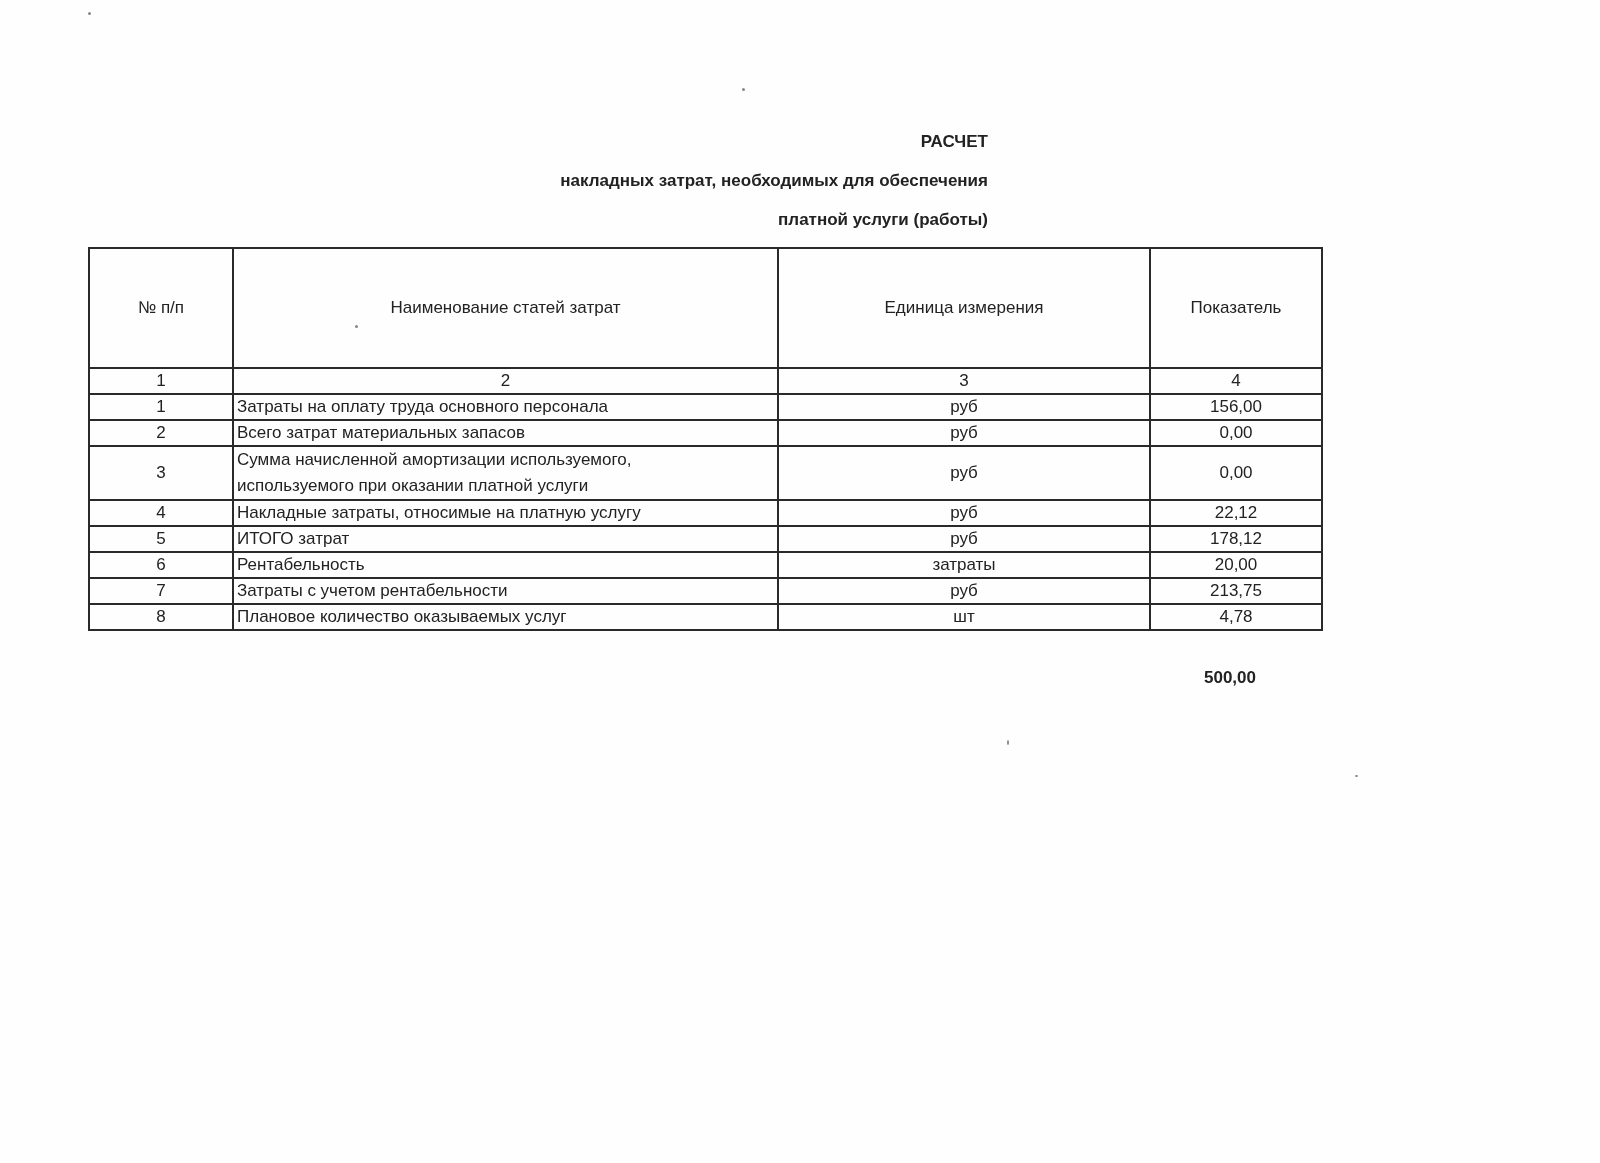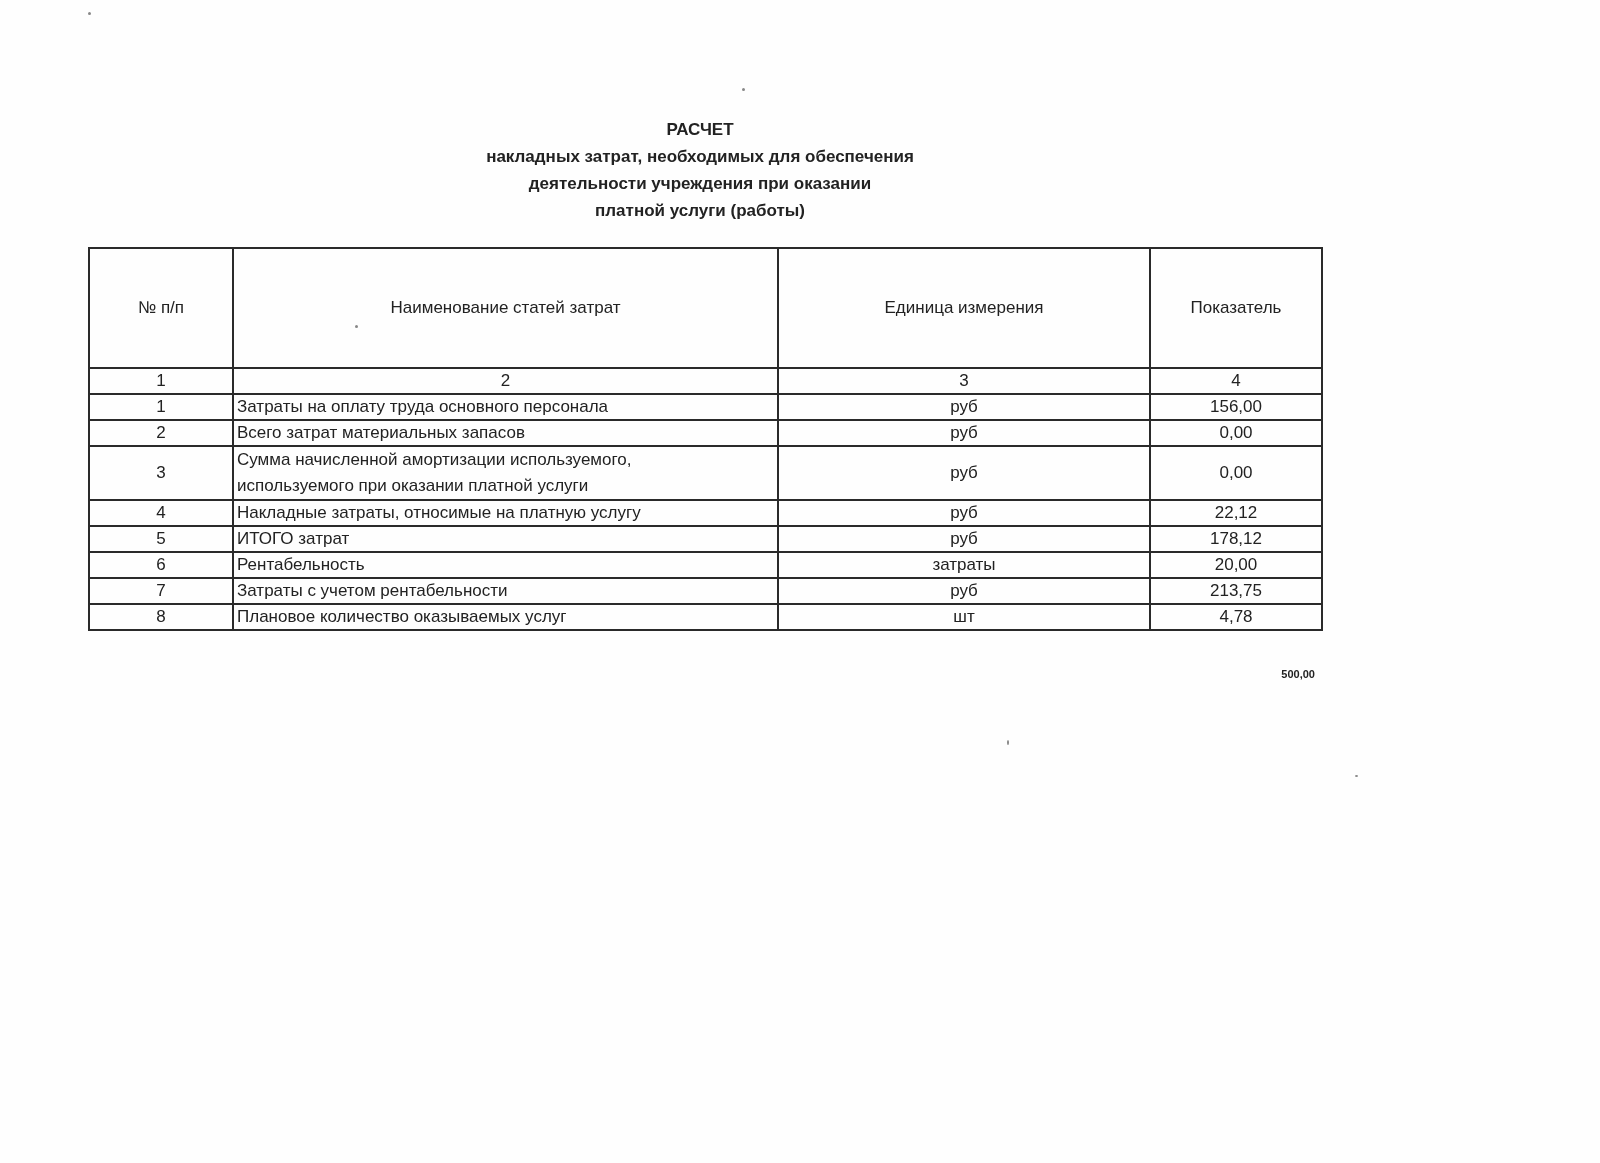--- a/index.html
+++ b/index.html
@@ -25,21 +25,21 @@
       position: absolute;
       left: 400px;
       top: 116px;
       width: 600px;
       text-align: center;
       font-weight: bold;
       font-size: 17px;
       line-height: 27px;
       color: #222;
     }
-    .title-block div { margin: 0; }
+    .title-block div { margin: 12px; text-align: right; }
     table.calc {
       position: absolute;
       left: 88px;
       top: 247px;
       border-collapse: collapse;
       font-size: 17px;
       color: #222;
     }
     table.calc td {
       border: 2px solid #2a2a2a;
@@ -52,40 +52,39 @@
     .c-unit { width: 364px; text-align: center; }
     .c-val { width: 164px; text-align: center; }
     tr.head td { height: 118px; text-align: center; vertical-align: middle; }
     tr.head td.c-name { text-align: center; }
     tr.tall td { height: 50px; line-height: 26px; }
     .footer-value {
       position: absolute;
       left: 1145px;
       top: 668px;
       width: 170px;
-      text-align: right;
+      text-align: center;
       font-weight: bold;
-      font-size: 11px;
+      font-size: 17px;
       color: #222;
     }
     .speck {
       position: absolute;
       background: #888;
       border-radius: 50%;
     }
   </style>
 </head>
 <body>
 
 <div class="page">
 
   <div class="title-block">
     <div>РАСЧЕТ</div>
     <div>накладных затрат, необходимых для обеспечения</div>
-    <div>деятельности учреждения при оказании</div>
     <div>платной услуги (работы)</div>
   </div>
 
   <table class="calc">
     <tbody>
         <tr class="head">
       <td class="c-num">№ п/п</td>
       <td class="c-name">Наименование статей затрат</td>
       <td class="c-unit">Единица измерения</td>
       <td class="c-val">Показатель</td>

